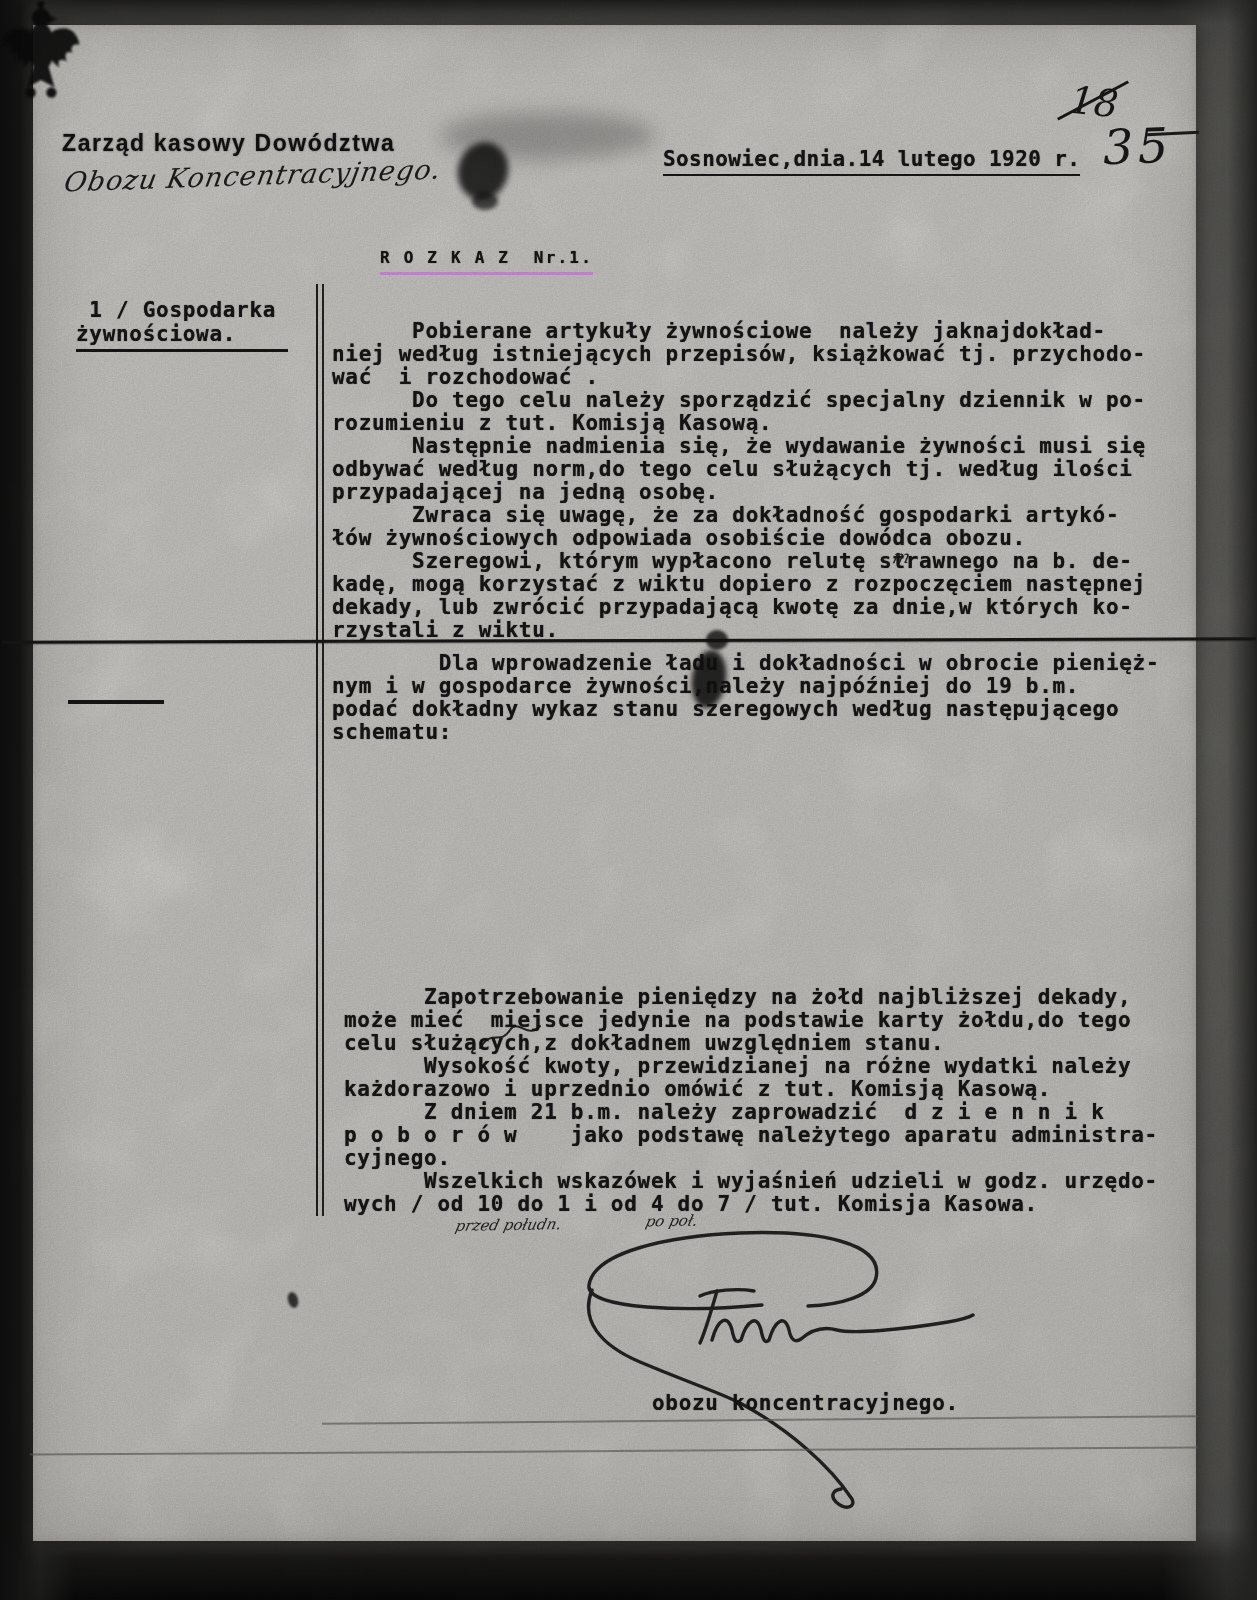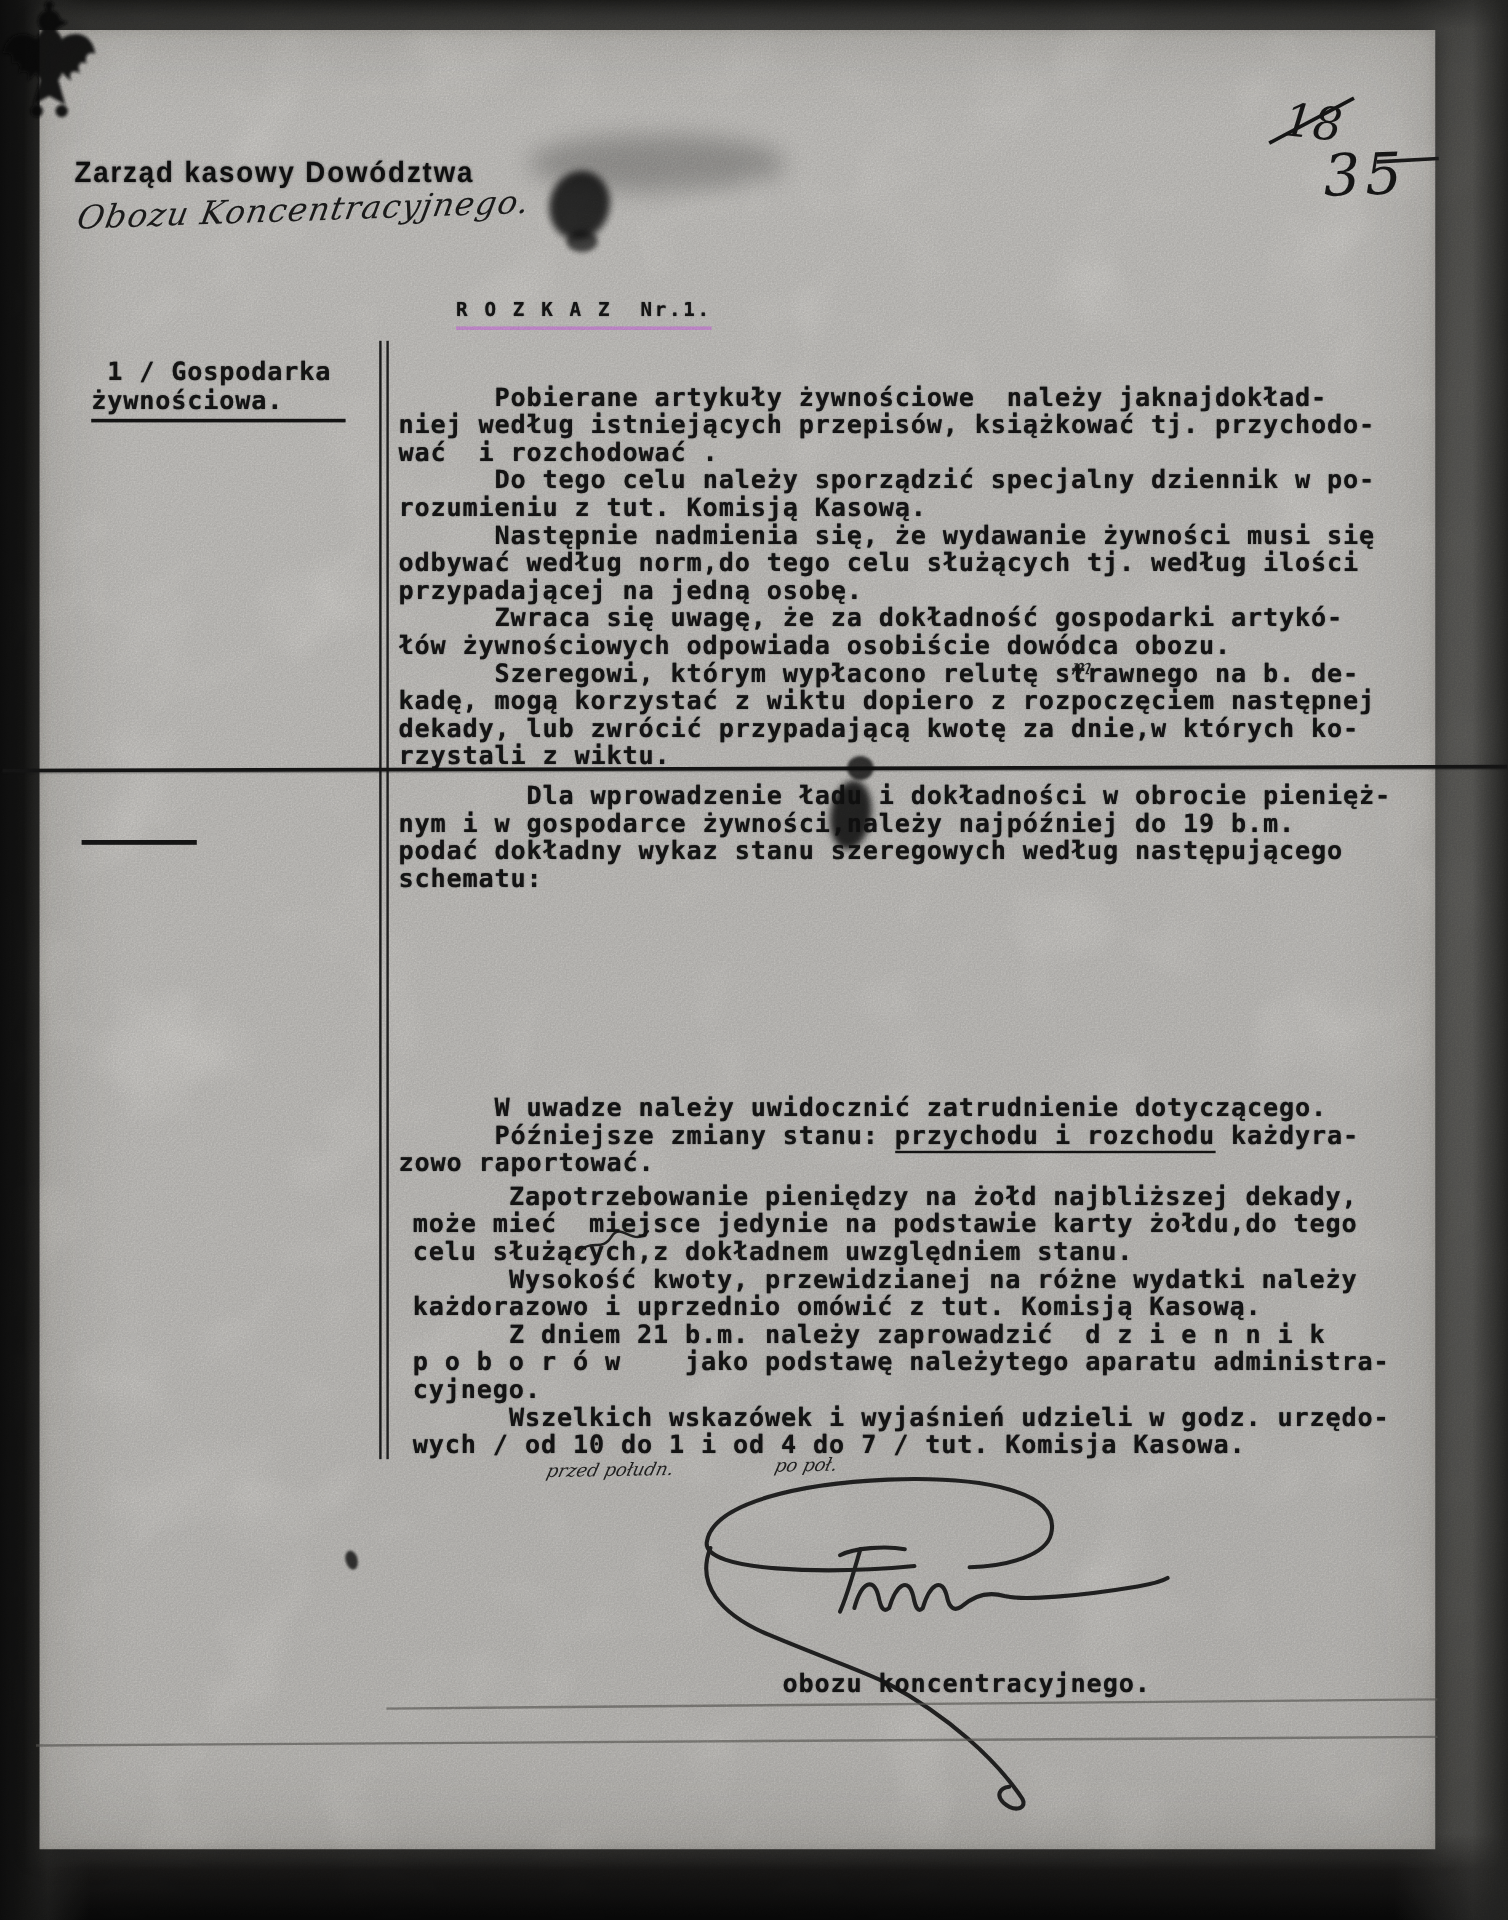--- a/index.html
+++ b/index.html
@@ -71,20 +71,21 @@
       <path d="M50 30 C64 23 74 30 76 43 C70 41 67 45 69 51 C63 48 61 53 64 59 C57 55 54 59 57 65 C51 61 47 56 46 48 Z"></path>
       <path d="M32 63 L46 63 L52 84 L39 77 L26 84 Z"></path>
       <circle cx="29" cy="89" r="5"></circle>
         <circle cx="49" cy="89" r="5"></circle>
     </g>
   </svg>
 
   <div class="stamp-line">Zarząd kasowy Dowództwa</div>
   <div class="hand stamp-hand">Obozu Koncentracyjnego.</div>
 
+  <div class="typed dateline">Sosnowiec,dnia.14 lutego 1920 r.</div>
 
   <div class="hand num18">18</div>
   <div class="strike18"></div>
   <div class="hand num35">35</div>
   <div class="bar35"></div>
 
   <div class="typed doc-title">R O Z K A Z  Nr.1.</div>
 
   <div class="typed margin-label m1"> 1 / Gospodarka
 żywnościowa.</div>
@@ -106,23 +107,20 @@
 kadę, mogą korzystać z wiktu dopiero z rozpoczęciem następnej
 dekady, lub zwrócić przypadającą kwotę za dnie,w których ko-
 rzystali z wiktu.</div>
 
   <div class="typed body-text" style="left:332px;top:652px;width:830px;">        Dla wprowadzenie ładu i dokładności w obrocie pienięż-
 nym i w gospodarce żywności,należy najpóźniej do 19 b.m.
 podać dokładny wykaz stanu szeregowych według następującego
 schematu:</div>
 
 
-  <div class="typed body-text" style="left:332px;top:912px;width:830px;"><span>      W uwadze należy uwidocznić zatrudnienie dotyczącego.
-      Późniejsze zmiany stanu: </span><span class="underl">przychodu i rozchodu</span><span> każdyra-
-zowo raportować.</span></div>
 
   <div class="typed body-text" style="left:332px;top:986px;width:830px;margin-left:12px;">      Zapotrzebowanie pieniędzy na żołd najbliższej dekady,
 może mieć  miejsce jedynie na podstawie karty żołdu,do tego
 celu służących,z dokładnem uwzględniem stanu.
       Wysokość kwoty, przewidzianej na różne wydatki należy
 każdorazowo i uprzednio omówić z tut. Komisją Kasową.
       Z dniem 21 b.m. należy zaprowadzić  d z i e n n i k
 p o b o r ó w    jako podstawę należytego aparatu administra-
 cyjnego.
       Wszelkich wskazówek i wyjaśnień udzieli w godz. urzędo-

